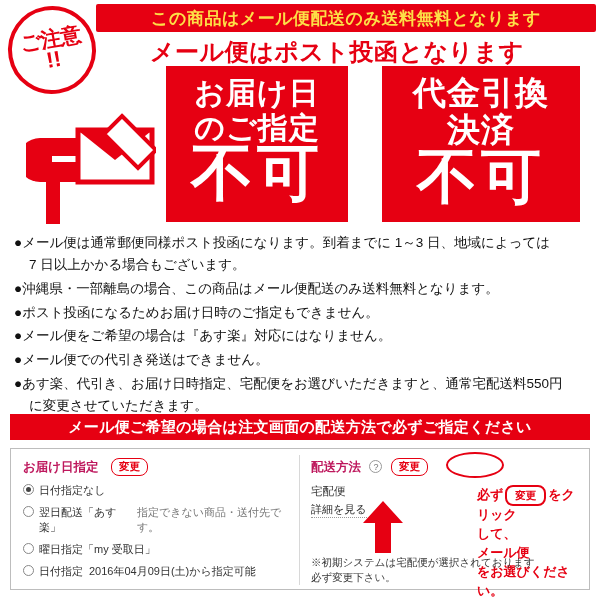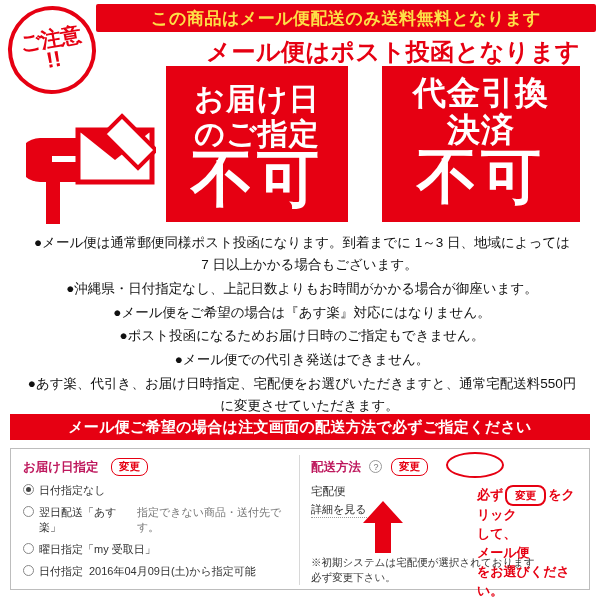--- a/index.html
+++ b/index.html
@@ -47,58 +47,58 @@
     transform: rotate(-10deg);
   }
   .caution .c1 { font-size: 21px; font-weight: bold; letter-spacing: -1px;}
   .caution .c2 { font-size: 22px; font-weight: bold; margin-top: -2px; }
 
   
   .sub-head {
     position: absolute;
     left: 150px; top: 36px;
     width: 430px;
-    text-align: right;
+    text-align: left;
     color: #e60012;
     font-size: 24px;
     font-weight: bold;
     letter-spacing: 0.5px;
   }
 
   
   .redbox {
     position: absolute;
     background: #e60012;
     color: #fff;
     text-align: center;
     font-weight: bold;
   }
   #box-date { left: 166px; top: 66px; width: 182px; height: 156px; }
   #box-cod  { left: 382px; top: 66px; width: 198px; height: 156px; }
 
-  .redbox .l1 { font-size: 30px; line-height: 1.15; padding-top: 16px; letter-spacing: 1px;}
+  .redbox .l1 { font-size: 30px; line-height: 1.15; padding-top: 10px; letter-spacing: 1px;}
   .redbox .l2 { font-size: 30px; line-height: 1.1; letter-spacing: 1px;}
   .redbox .big { font-size: 62px; line-height: 0.95; letter-spacing: 4px; }
   #box-cod .l1 { font-size: 33px; padding-top: 8px; }
   #box-cod .l2 { font-size: 33px; }
   #box-cod .big { font-size: 60px; }
 
   
   .mailbox { position: absolute; left: 26px; top: 108px; width: 130px; height: 118px; }
 
   
   .bullets {
     position: absolute;
     left: 14px; top: 232px;
     width: 576px;
     font-size: 13.5px;
     line-height: 1.62;
     color: #111;
   }
-  .bullets .row { display: block; margin-bottom: 2px; text-indent: 0; text-align: center; }
+  .bullets .row { display: block; margin-bottom: 2px; text-indent: 0; }
   .bullets .cont { display: block; padding-left: 15px; }
 
   
   .strip {
     position: absolute;
     left: 10px; top: 414px;
     width: 580px; height: 26px;
     background: #e60012;
     color: #fff;
     font-size: 15px;
@@ -208,27 +208,27 @@
     <div class="l2">決済</div>
     <div class="big">不可</div>
   </div>
 
   <div class="bullets">
     <div class="row">
       <span>●</span><span>メール便は通常郵便同様ポスト投函になります。到着までに 1～3 日、地域によっては</span>
       <span class="cont">7 日以上かかる場合もございます。</span>
     </div>
     <div class="row">
-      <span>●</span><span>沖縄県・日付指定なし、上記日数よりもお時間がかかる場合が御座います。</span>
+      <span>●</span><span>沖縄県・一部離島の場合、この商品はメール便配送のみ送料無料となります。</span>
+    </div>
+    <div class="row">
+      <span>●</span><span>ポスト投函になるためお届け日時のご指定もできません。</span>
     </div>
     <div class="row">
       <span>●</span><span>メール便をご希望の場合は『あす楽』対応にはなりません。</span>
-    </div>
-    <div class="row">
-      <span>●</span><span>ポスト投函になるためお届け日時のご指定もできません。</span>
     </div>
     <div class="row">
       <span>●</span><span>メール便での代引き発送はできません。</span>
     </div>
     <div class="row">
       <span>●</span><span>あす楽、代引き、お届け日時指定、宅配便をお選びいただきますと、通常宅配送料550円</span>
       <span class="cont">に変更させていただきます。</span>
     </div>
   </div>
 

